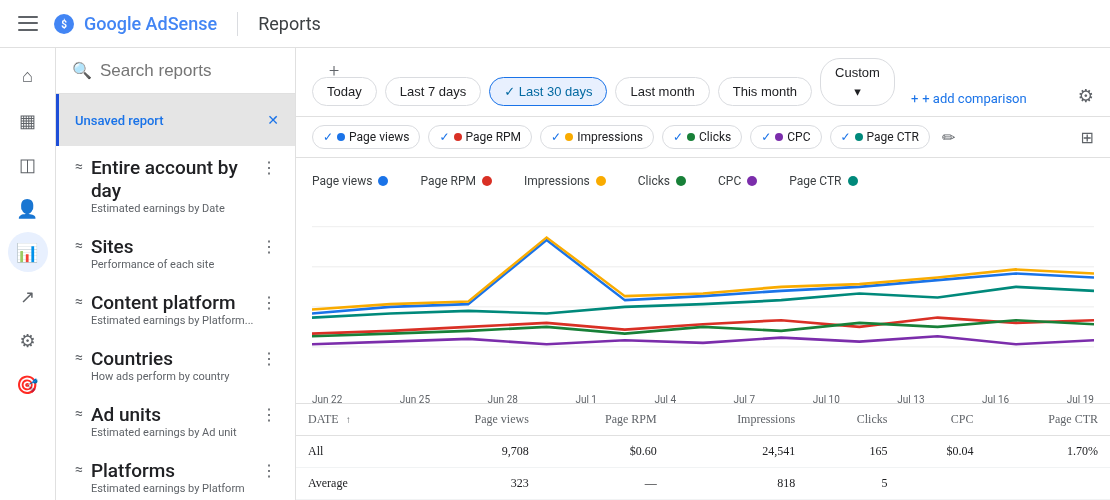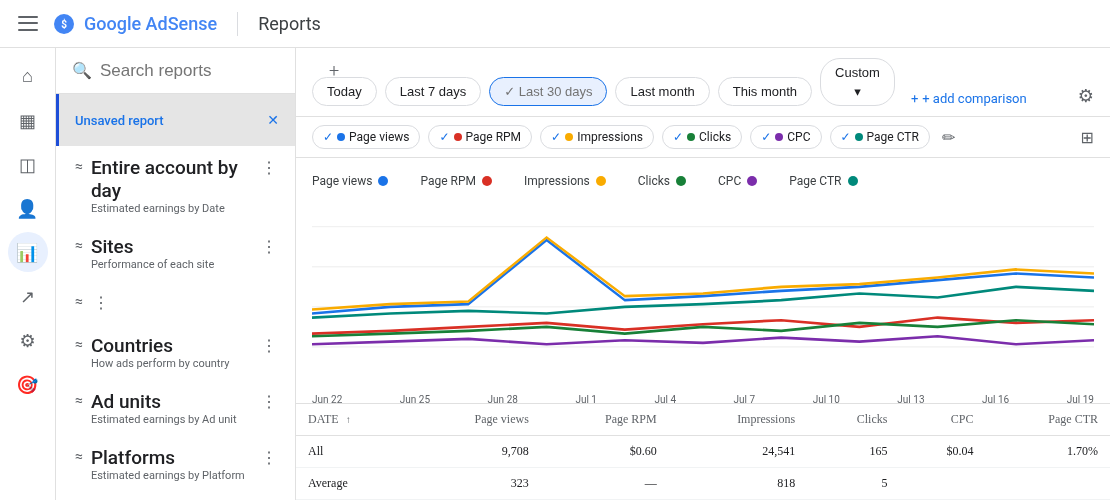--- a/index.html
+++ b/index.html
@@ -127,21 +127,21 @@
       border: 1px solid #dadce0;
       border-radius: 20px;
       background: #fff;
       font-size: 13px;
       cursor: pointer;
       color: #202124;
     }
     .date-btn.active {
       background: #e8f0fe;
       border-color: #1a73e8;
-      color: #737373;
+      color: #0369a1;
       font-weight: 500;
     }
     .date-btn.active::before { content: '✓ '; }
     .custom-btn {
       padding: 6px 14px;
       border: 1px solid #dadce0;
       border-radius: 20px;
       background: #fff;
       font-size: 13px;
       cursor: pointer;
@@ -314,20 +314,24 @@
         <div class="report-item">
     <span class="report-item-icon">≈</span>
     <div class="report-item-content">
       <div class="report-item-title">Sites</div>
       <div class="report-item-subtitle">Performance of each site</div>
     </div>
     <span class="report-item-menu">⋮</span>
   </div>
         <div class="report-item">
     <span class="report-item-icon">≈</span>
+    <div class="report-item-content">
+      <div class="report-item-title">Content platform</div>
+      <div class="report-item-subtitle">Estimated earnings by Platform...</div>
+    </div>
     <span class="report-item-menu">⋮</span>
   </div>
         <div class="report-item">
     <span class="report-item-icon">≈</span>
     <div class="report-item-content">
       <div class="report-item-title">Countries</div>
       <div class="report-item-subtitle">How ads perform by country</div>
     </div>
     <span class="report-item-menu">⋮</span>
   </div>

